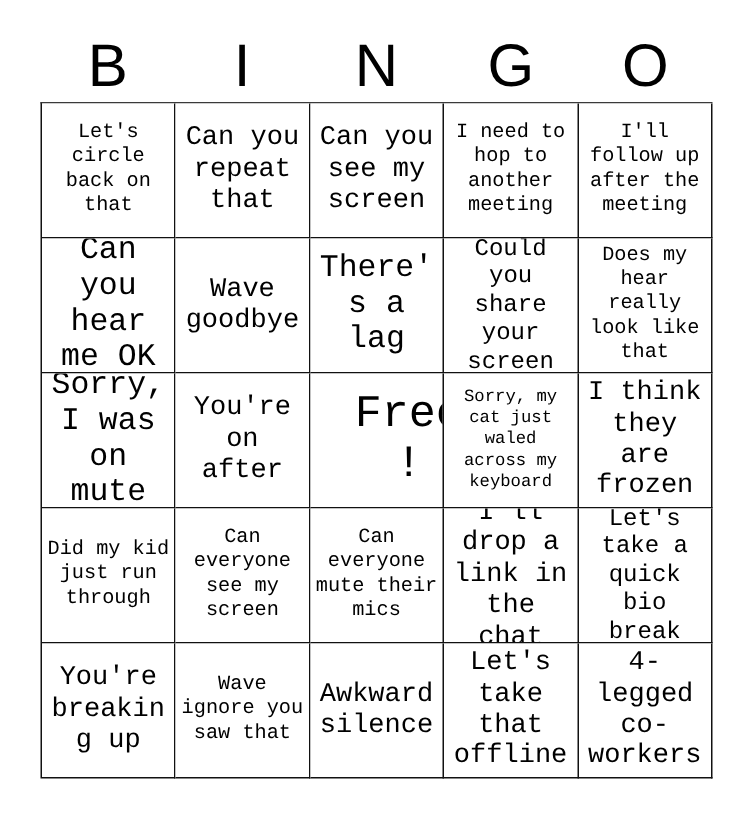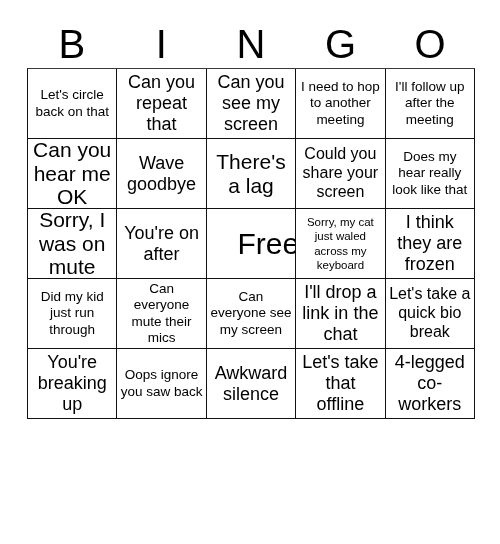--- a/index.html
+++ b/index.html
@@ -42,28 +42,29 @@
     line-height: 1;
     letter-spacing: 0px;
   }
 
   
   #bingo-grid {
     position: absolute;
     left: 27px;
     top: 68px;
     width: 448px;
-    height: 351px;
+    height: 451px;
     display: grid;
     grid-template-columns: repeat(5, 1fr);
     grid-template-rows: repeat(5, 1fr);
     border-top: 1.6px solid #3a3a3a;
     border-left: 1.6px solid #111111;
     box-sizing: border-box;
     background: #ffffff;
+    font-family: Liberation Mono, monospace;
   }
   .bingo-cell {
     border-right: 1.6px solid #111111;
     border-bottom: 1.6px solid #111111;
     box-sizing: border-box;
     display: flex;
     align-items: center;
     justify-content: center;
     text-align: center;
     padding: 2px 3px;
@@ -142,36 +143,36 @@
       <div class="bingo-cell size-xs">
         <span class="cell-text">Sorry, my cat just waled across my keyboard</span>
       </div>
       <div class="bingo-cell size-lg">
         <span class="cell-text">I think they are frozen</span>
       </div>
       <div class="bingo-cell size-sm">
         <span class="cell-text">Did my kid just run through</span>
       </div>
       <div class="bingo-cell size-sm">
-        <span class="cell-text">Can everyone mute their mics</span>
+        <span class="cell-text">Can everyone see my screen</span>
       </div>
       <div class="bingo-cell size-sm">
-        <span class="cell-text">Can everyone see my screen</span>
+        <span class="cell-text">Can everyone mute their mics</span>
       </div>
       <div class="bingo-cell size-lg">
         <span class="cell-text">I'll drop a link in the chat</span>
       </div>
       <div class="bingo-cell size-md">
         <span class="cell-text">Let's take a quick bio break</span>
       </div>
       <div class="bingo-cell size-lg">
         <span class="cell-text">You're breaking up</span>
       </div>
       <div class="bingo-cell size-sm">
-        <span class="cell-text">Oops ignore you saw back</span>
+        <span class="cell-text">Wave ignore you saw that</span>
       </div>
       <div class="bingo-cell size-lg">
         <span class="cell-text">Awkward silence</span>
       </div>
       <div class="bingo-cell size-lg">
         <span class="cell-text">Let's take that offline</span>
       </div>
       <div class="bingo-cell size-lg">
         <span class="cell-text">4-legged co-workers</span>
       </div>

